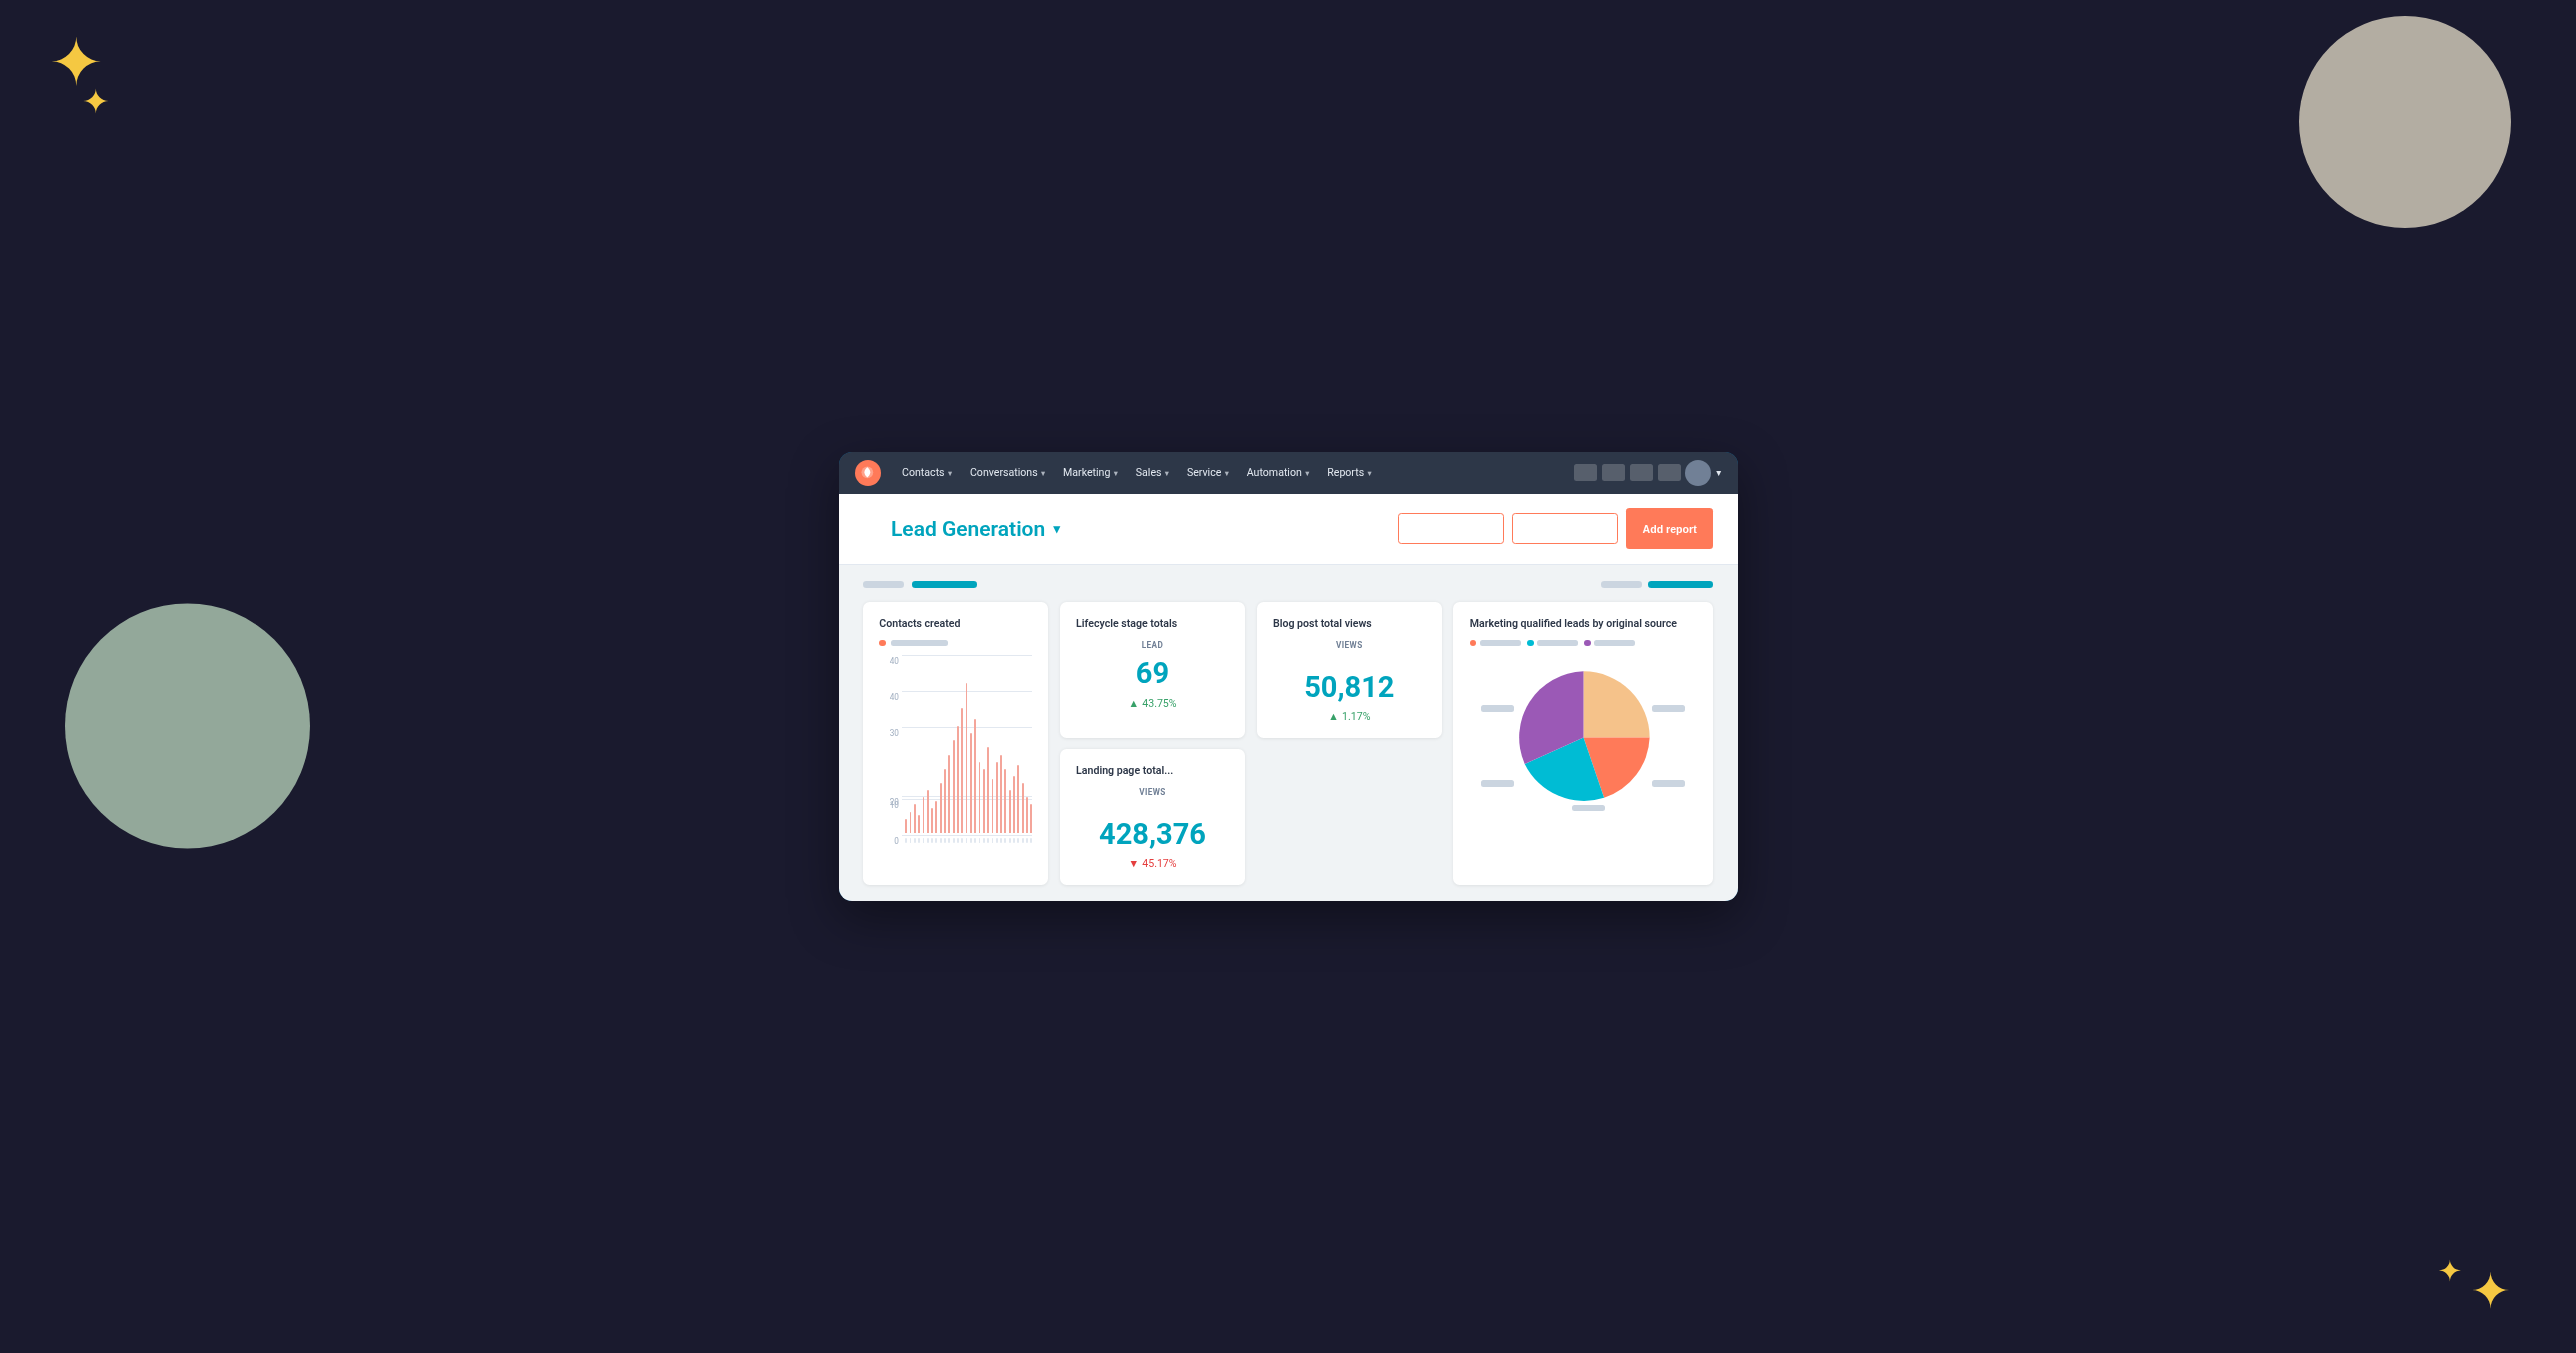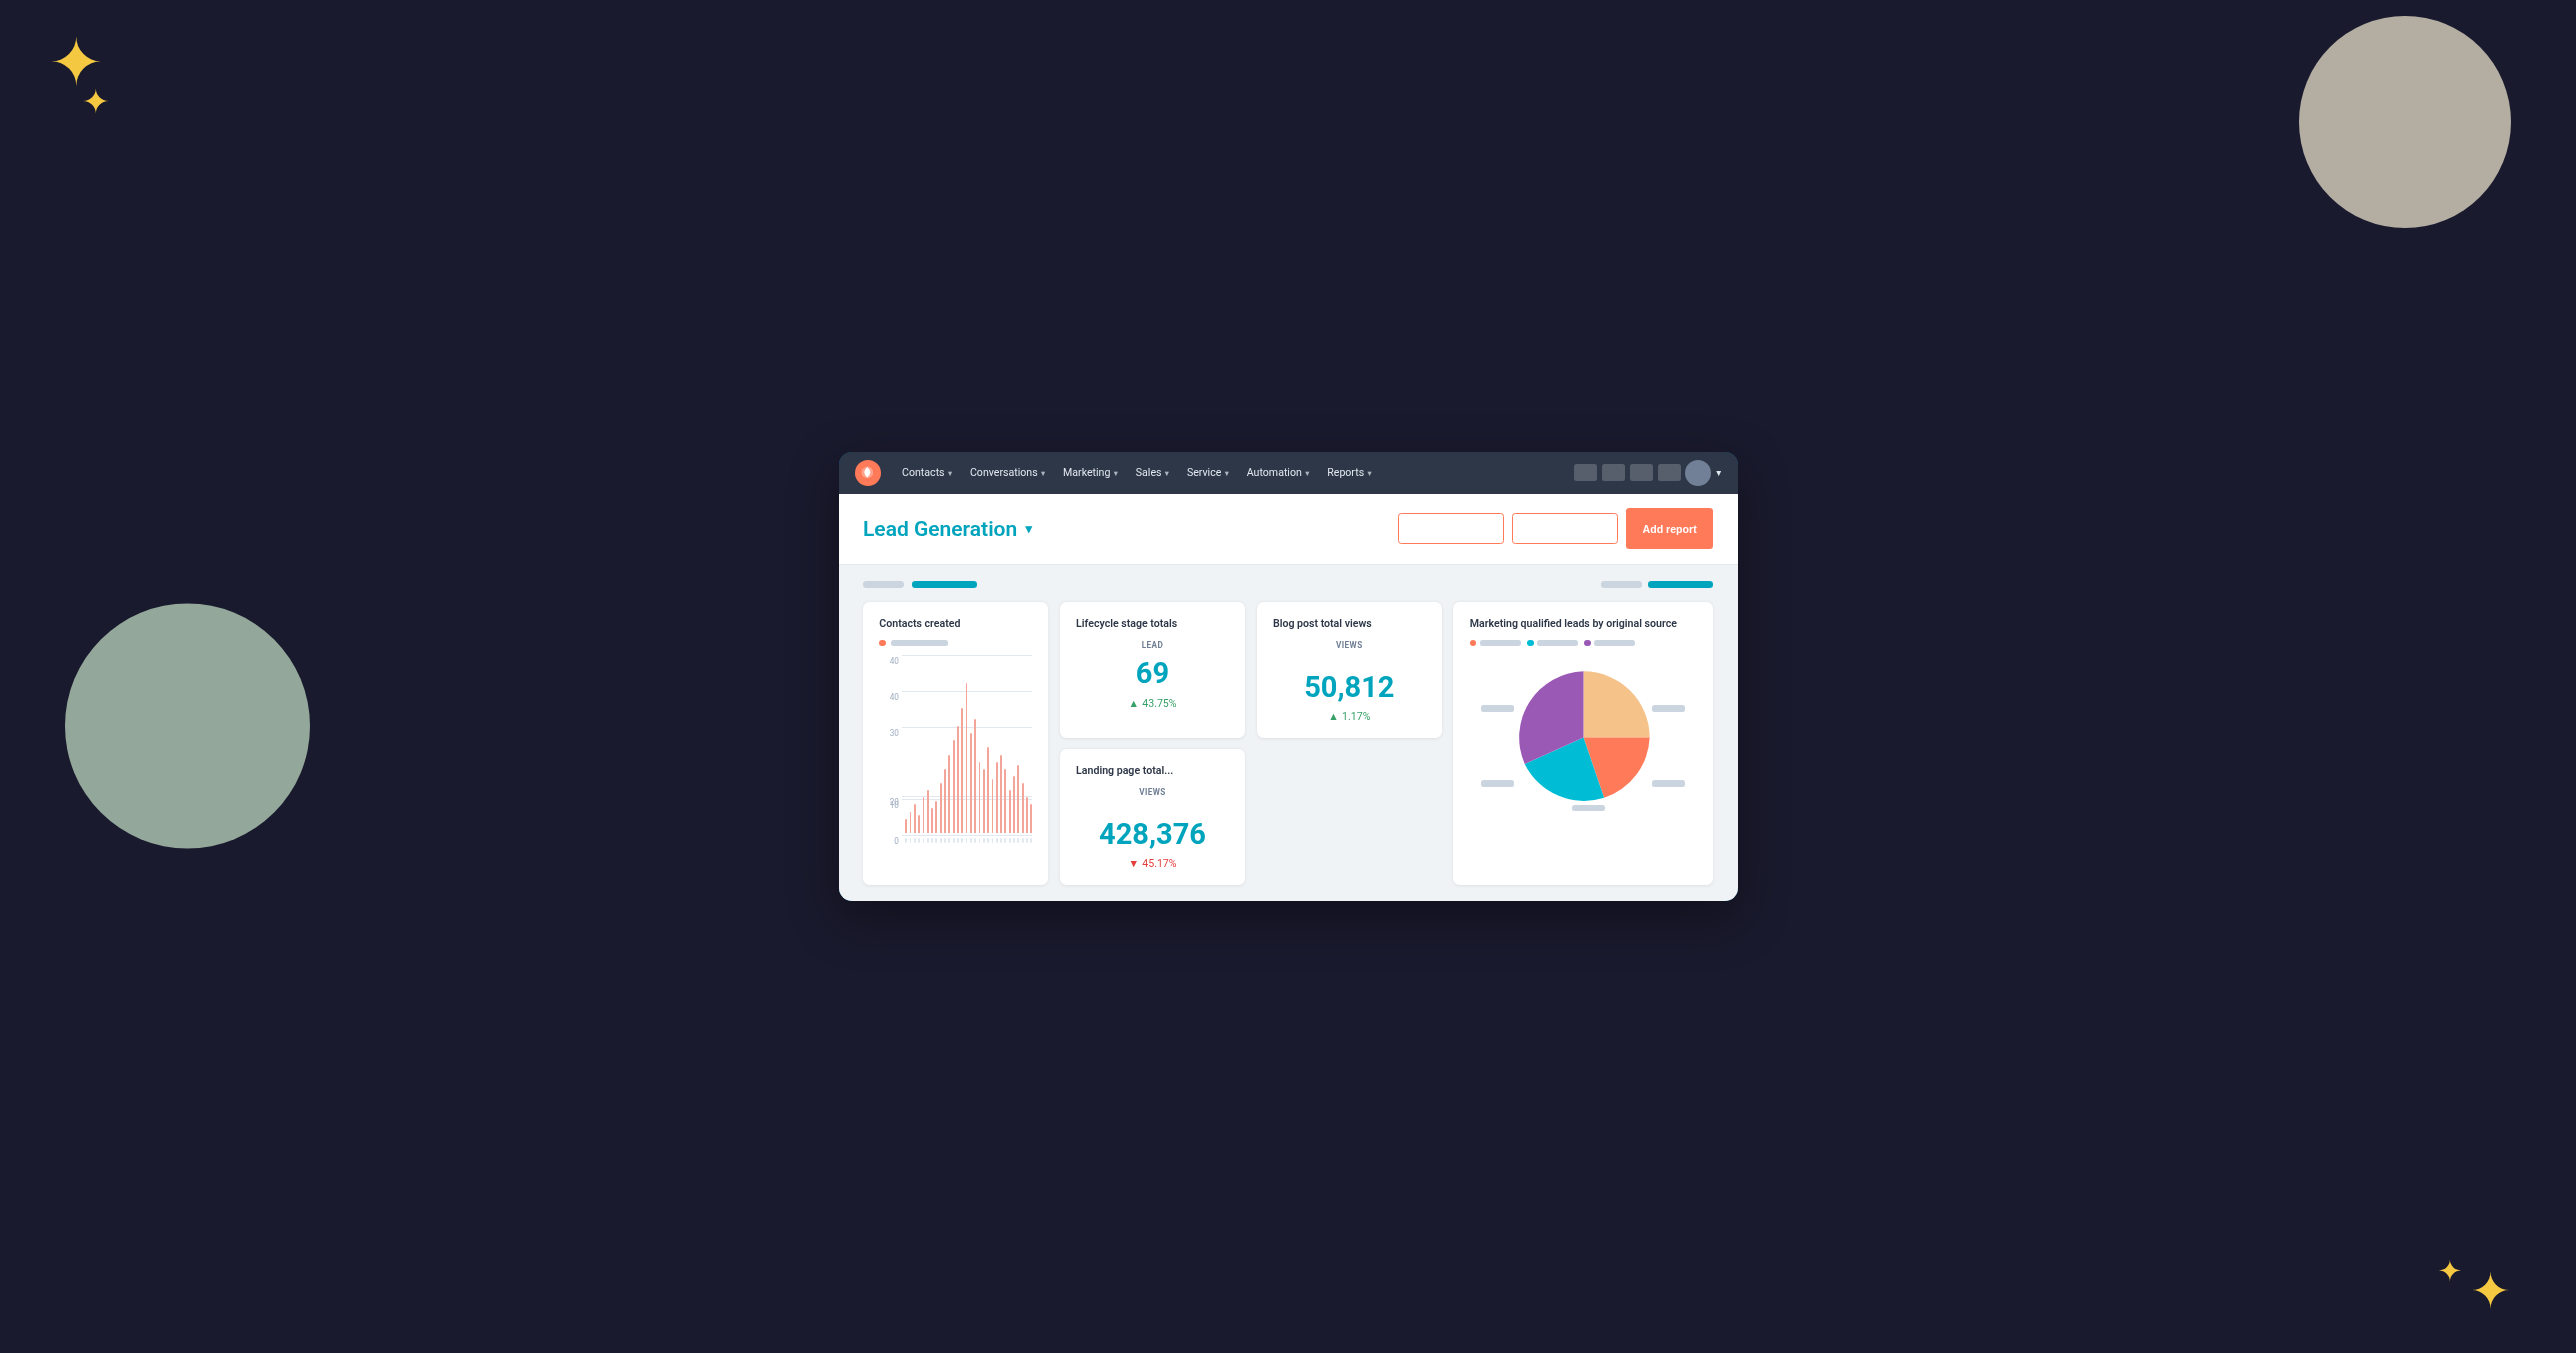--- a/index.html
+++ b/index.html
@@ -128,20 +128,21 @@
     }
 
     .dashboard-title {
       color: #00a4bd;
       font-size: 21px;
       font-weight: 600;
       display: flex;
       align-items: center;
       gap: 8.2px;
       cursor: pointer;
+      margin-left: 28px;
     }
     .dashboard-title .dropdown-arrow {
       font-size: 13px;
       color: #00a4bd;
     }
 
     .header-actions {
       display: flex;
       gap: 8.2px;
       align-items: center;

